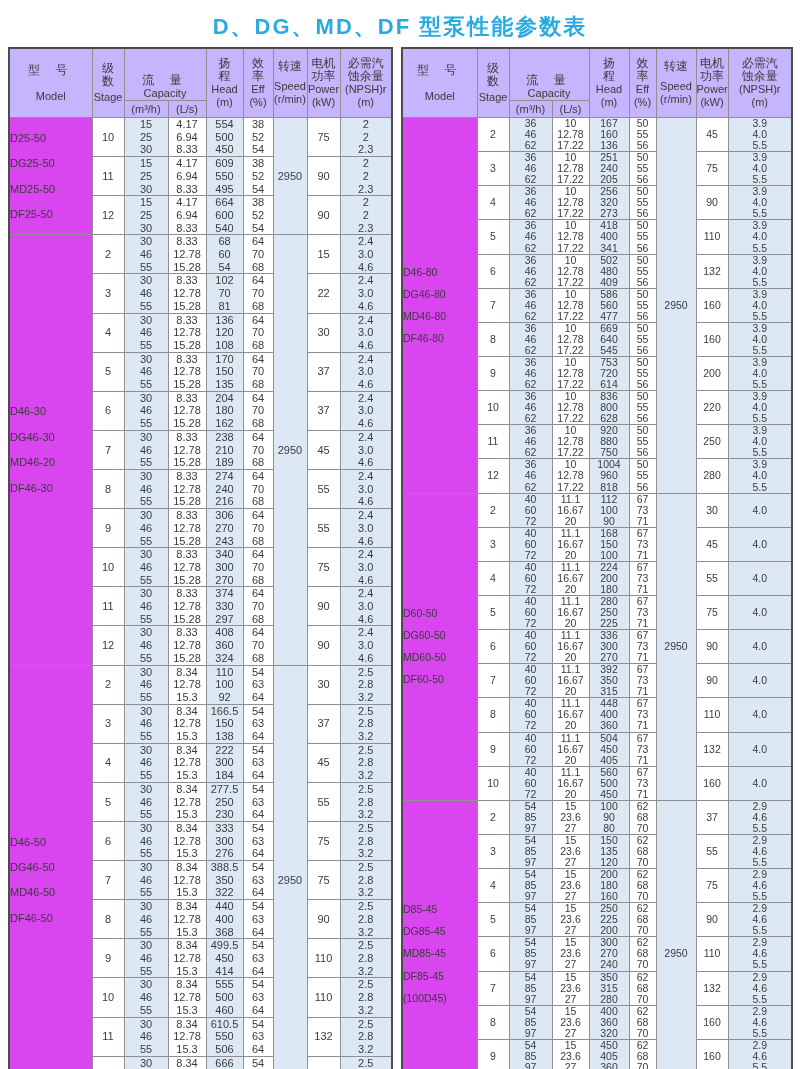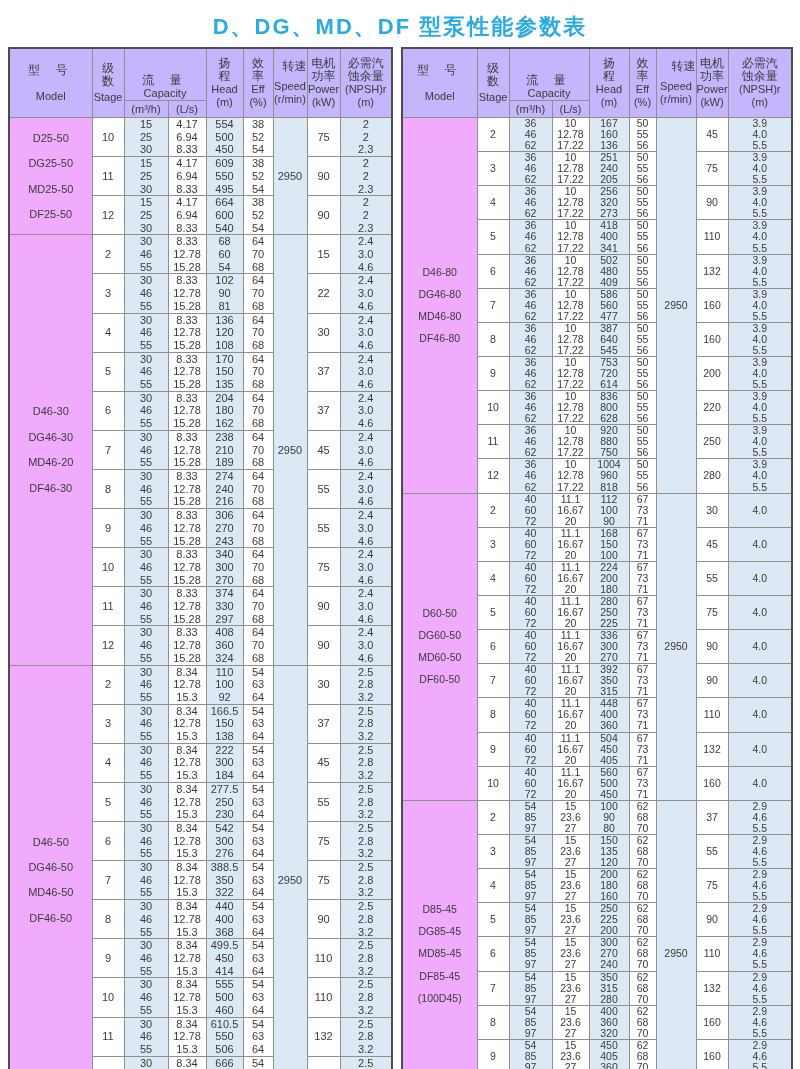--- a/index.html
+++ b/index.html
@@ -39,24 +39,24 @@
   }
   .t-left thead tr.h1{height:38px;}
   .t-left thead tr.h2{height:17px;}
   .t-right thead tr.h1{height:38px;}
   .t-right thead tr.h2{height:17px;}
   th .zh{display:block;font-size:12px;}
   th .en{display:block;font-size:11px;}
   th.th-model .zh{letter-spacing:6px;margin-bottom:13px;}
   th.th-stage .zh{margin-bottom:3px;}
   th.th-cap .zh{letter-spacing:6px;margin-top:25px;}
-  th.th-speed .zh{margin-bottom:7px;text-align:right;}
+  th.th-speed .zh{margin-bottom:7px;}
   td.c-model{
-    background:#f0abfc;
-    text-align:center;
+    background:#d946ef;
+    text-align:left;
     white-space:pre-line;
   }
   td.c-blue{background:#dce9f5;}
   td.c-white{background:#ffffff;}
 </style>
 </head>
 <body>
 
 <div class="page-title">D、DG、MD、DF 型泵性能参数表</div>
 
@@ -195,21 +195,21 @@
         </tr>
         <tr>
           <td class="c-white">3</td>
           <td class="c-blue">30
 46
 55</td>
           <td class="c-white">8.33
 12.78
 15.28</td>
           <td class="c-blue">102
-90
+70
 81</td>
           <td class="c-white">64
 70
 68</td>
           <td class="c-white">22</td>
           <td class="c-blue">2.4
 3.0
 4.6</td>
         </tr>
         <tr>
@@ -468,21 +468,21 @@
 3.2</td>
         </tr>
         <tr>
           <td class="c-white">6</td>
           <td class="c-blue">30
 46
 55</td>
           <td class="c-white">8.34
 12.78
 15.3</td>
-          <td class="c-blue">542
+          <td class="c-blue">333
 300
 276</td>
           <td class="c-white">54
 63
 64</td>
           <td class="c-white">75</td>
           <td class="c-blue">2.5
 2.8
 3.2</td>
         </tr>
@@ -765,21 +765,21 @@
 5.5</td>
         </tr>
         <tr>
           <td class="c-white">8</td>
           <td class="c-blue">36
 46
 62</td>
           <td class="c-white">10
 12.78
 17.22</td>
-          <td class="c-blue">387
+          <td class="c-blue">669
 640
 545</td>
           <td class="c-white">50
 55
 56</td>
           <td class="c-white">160</td>
           <td class="c-blue">3.9
 4.0
 5.5</td>
         </tr>

